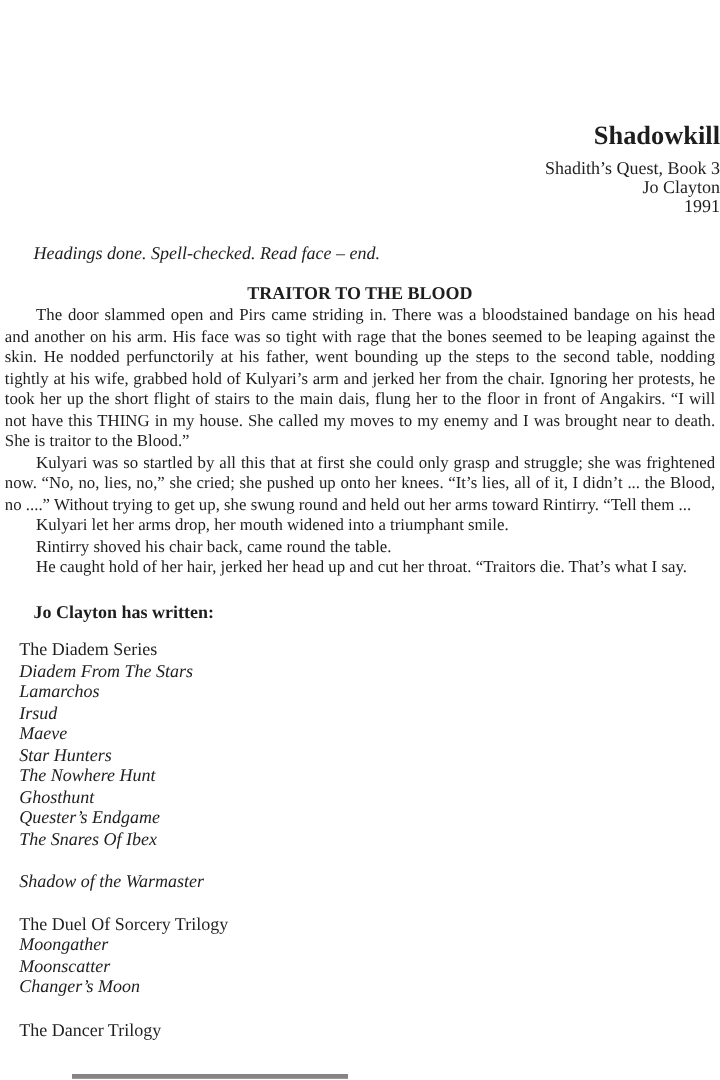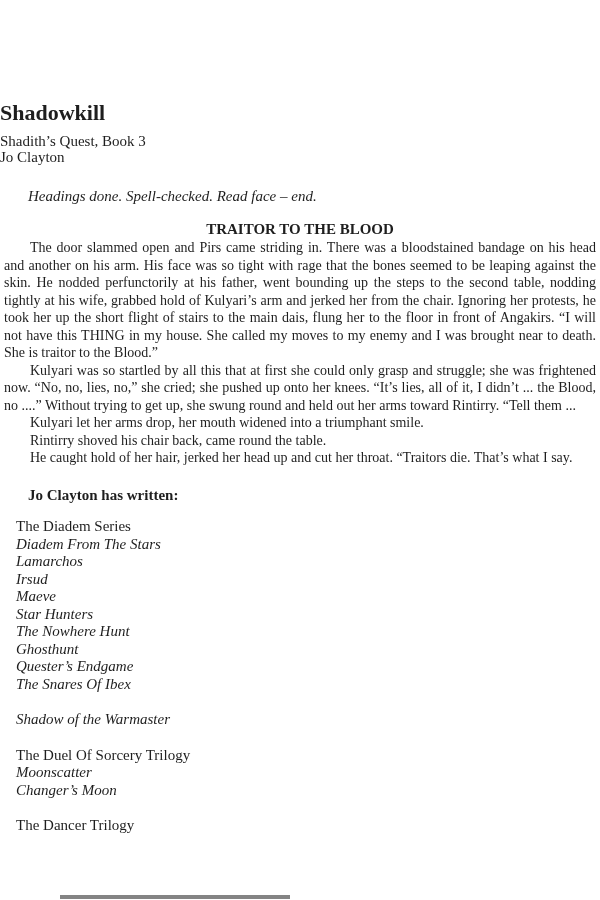--- a/index.html
+++ b/index.html
@@ -11,21 +11,21 @@
     position: relative;
     width: 600px;
     height: 900px;
     background: #ffffff;
     overflow: hidden;
     font-family: "Liberation Serif", "DejaVu Serif", serif;
     color: #1e1e1e;
   }
   .title-block {
     padding-top: 100px;
-    text-align: left;
+    text-align: right;
   }
   .doc-title {
     font-size: 22px;
     font-weight: bold;
     line-height: 26px;
     margin: 0;
   }
   .doc-subline {
     font-size: 15px;
     line-height: 16px;
@@ -89,20 +89,21 @@
 </head>
 <body>
 
 <div class="page">
 
   <div class="title-block">
     <h1 class="doc-title">Shadowkill</h1>
     <div class="subline-group">
       <div class="doc-subline">Shadith’s Quest, Book 3</div>
       <div class="doc-subline">Jo Clayton</div>
+      <div class="doc-subline">1991</div>
     </div>
   </div>
 
   <div class="note-line">Headings done. Spell-checked. Read face – end.</div>
 
   <div class="chapter-heading">TRAITOR TO THE BLOOD</div>
 
   <div class="story">
       <p>The door slammed open and Pirs came striding in. There was a bloodstained bandage on his head and another on his arm. His face was so tight with rage that the bones seemed to be leaping against the skin. He nodded perfunctorily at his father, went bounding up the steps to the second table, nodding tightly at his wife, grabbed hold of Kulyari’s arm and jerked her from the chair. Ignoring her protests, he took her up the short flight of stairs to the main dais, flung her to the floor in front of Angakirs. “I will not have this THING in my house. She called my moves to my enemy and I was brought near to death. She is traitor to the Blood.”</p>
       <p>Kulyari was so startled by all this that at first she could only grasp and struggle; she was frightened now. “No, no, lies, no,” she cried; she pushed up onto her knees. “It’s lies, all of it, I didn’t ... the Blood, no ....” Without trying to get up, she swung round and held out her arms toward Rintirry. “Tell them ...</p>
@@ -130,20 +131,21 @@
 
   <div class="book-group">
     <div>
         <div class="book-title">Shadow of the Warmaster</div>
       </div>
   </div>
 
   <div class="book-group">
     <div class="series-title">The Duel Of Sorcery Trilogy</div>
     <div>
+        <div class="book-title">Moongather</div>
         <div class="book-title">Moonscatter</div>
         <div class="book-title">Changer’s Moon</div>
       </div>
   </div>
 
   <div class="book-group">
     <div class="series-title">The Dancer Trilogy</div>
   </div>
 
   <div class="cut-off-text-line"></div>

